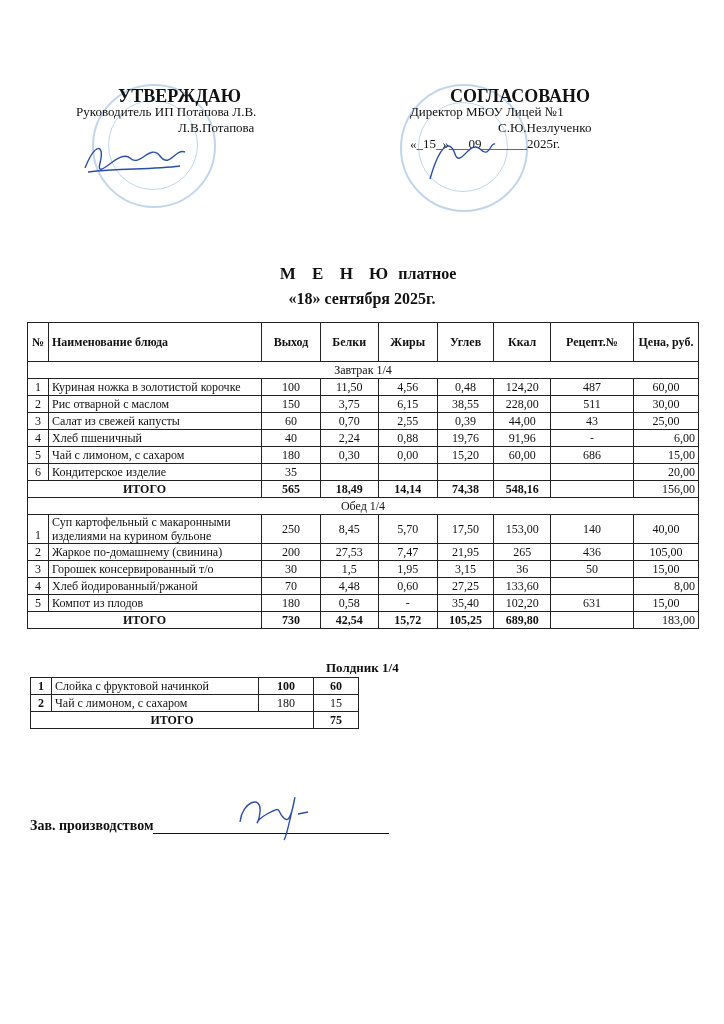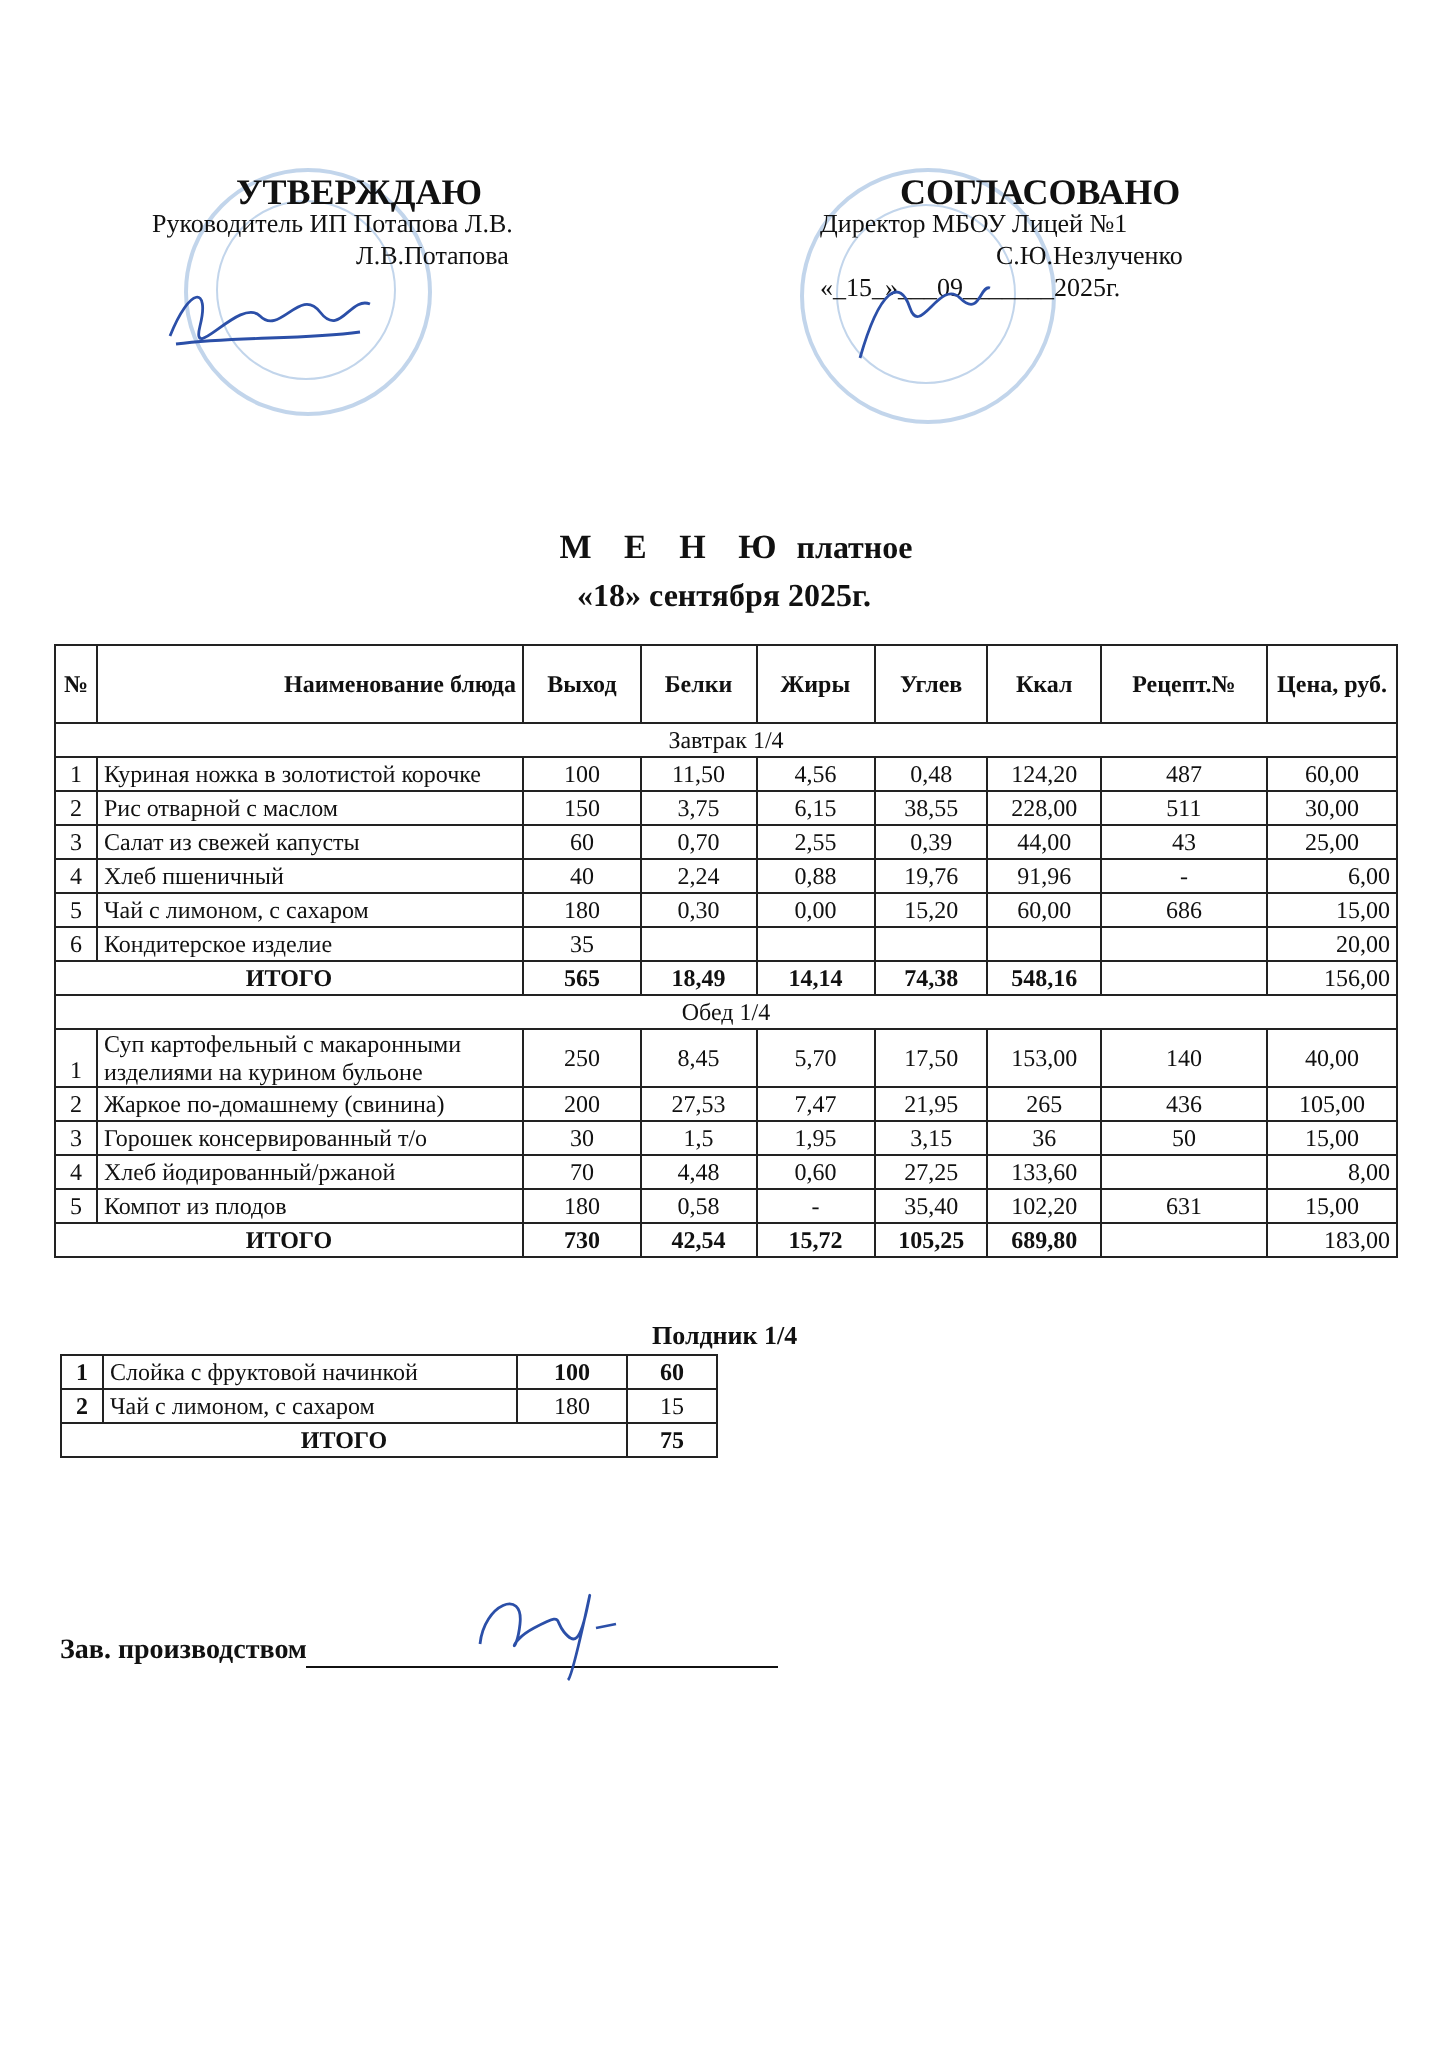--- a/index.html
+++ b/index.html
@@ -67,21 +67,21 @@
 <div class="title">
   <span class="spaced">М Е Н Ю</span>
   <span>платное</span>
 </div>
 <div class="date">«18» сентября 2025г.</div>
 
 <table class="menu">
   <tbody>
       <tr>
     <th class="num">№</th>
-    <th class="name" style="text-align:right">Наименование блюда</th>
+    <th class="name" style="text-align:left">Наименование блюда</th>
     <th>Выход</th>
     <th>Белки</th>
     <th>Жиры</th>
     <th>Углев</th>
     <th>Ккал</th>
     <th>Рецепт.№</th>
     <th style="width:58px">Цена, руб.</th>
   </tr>
 
   <tr class="sec">

